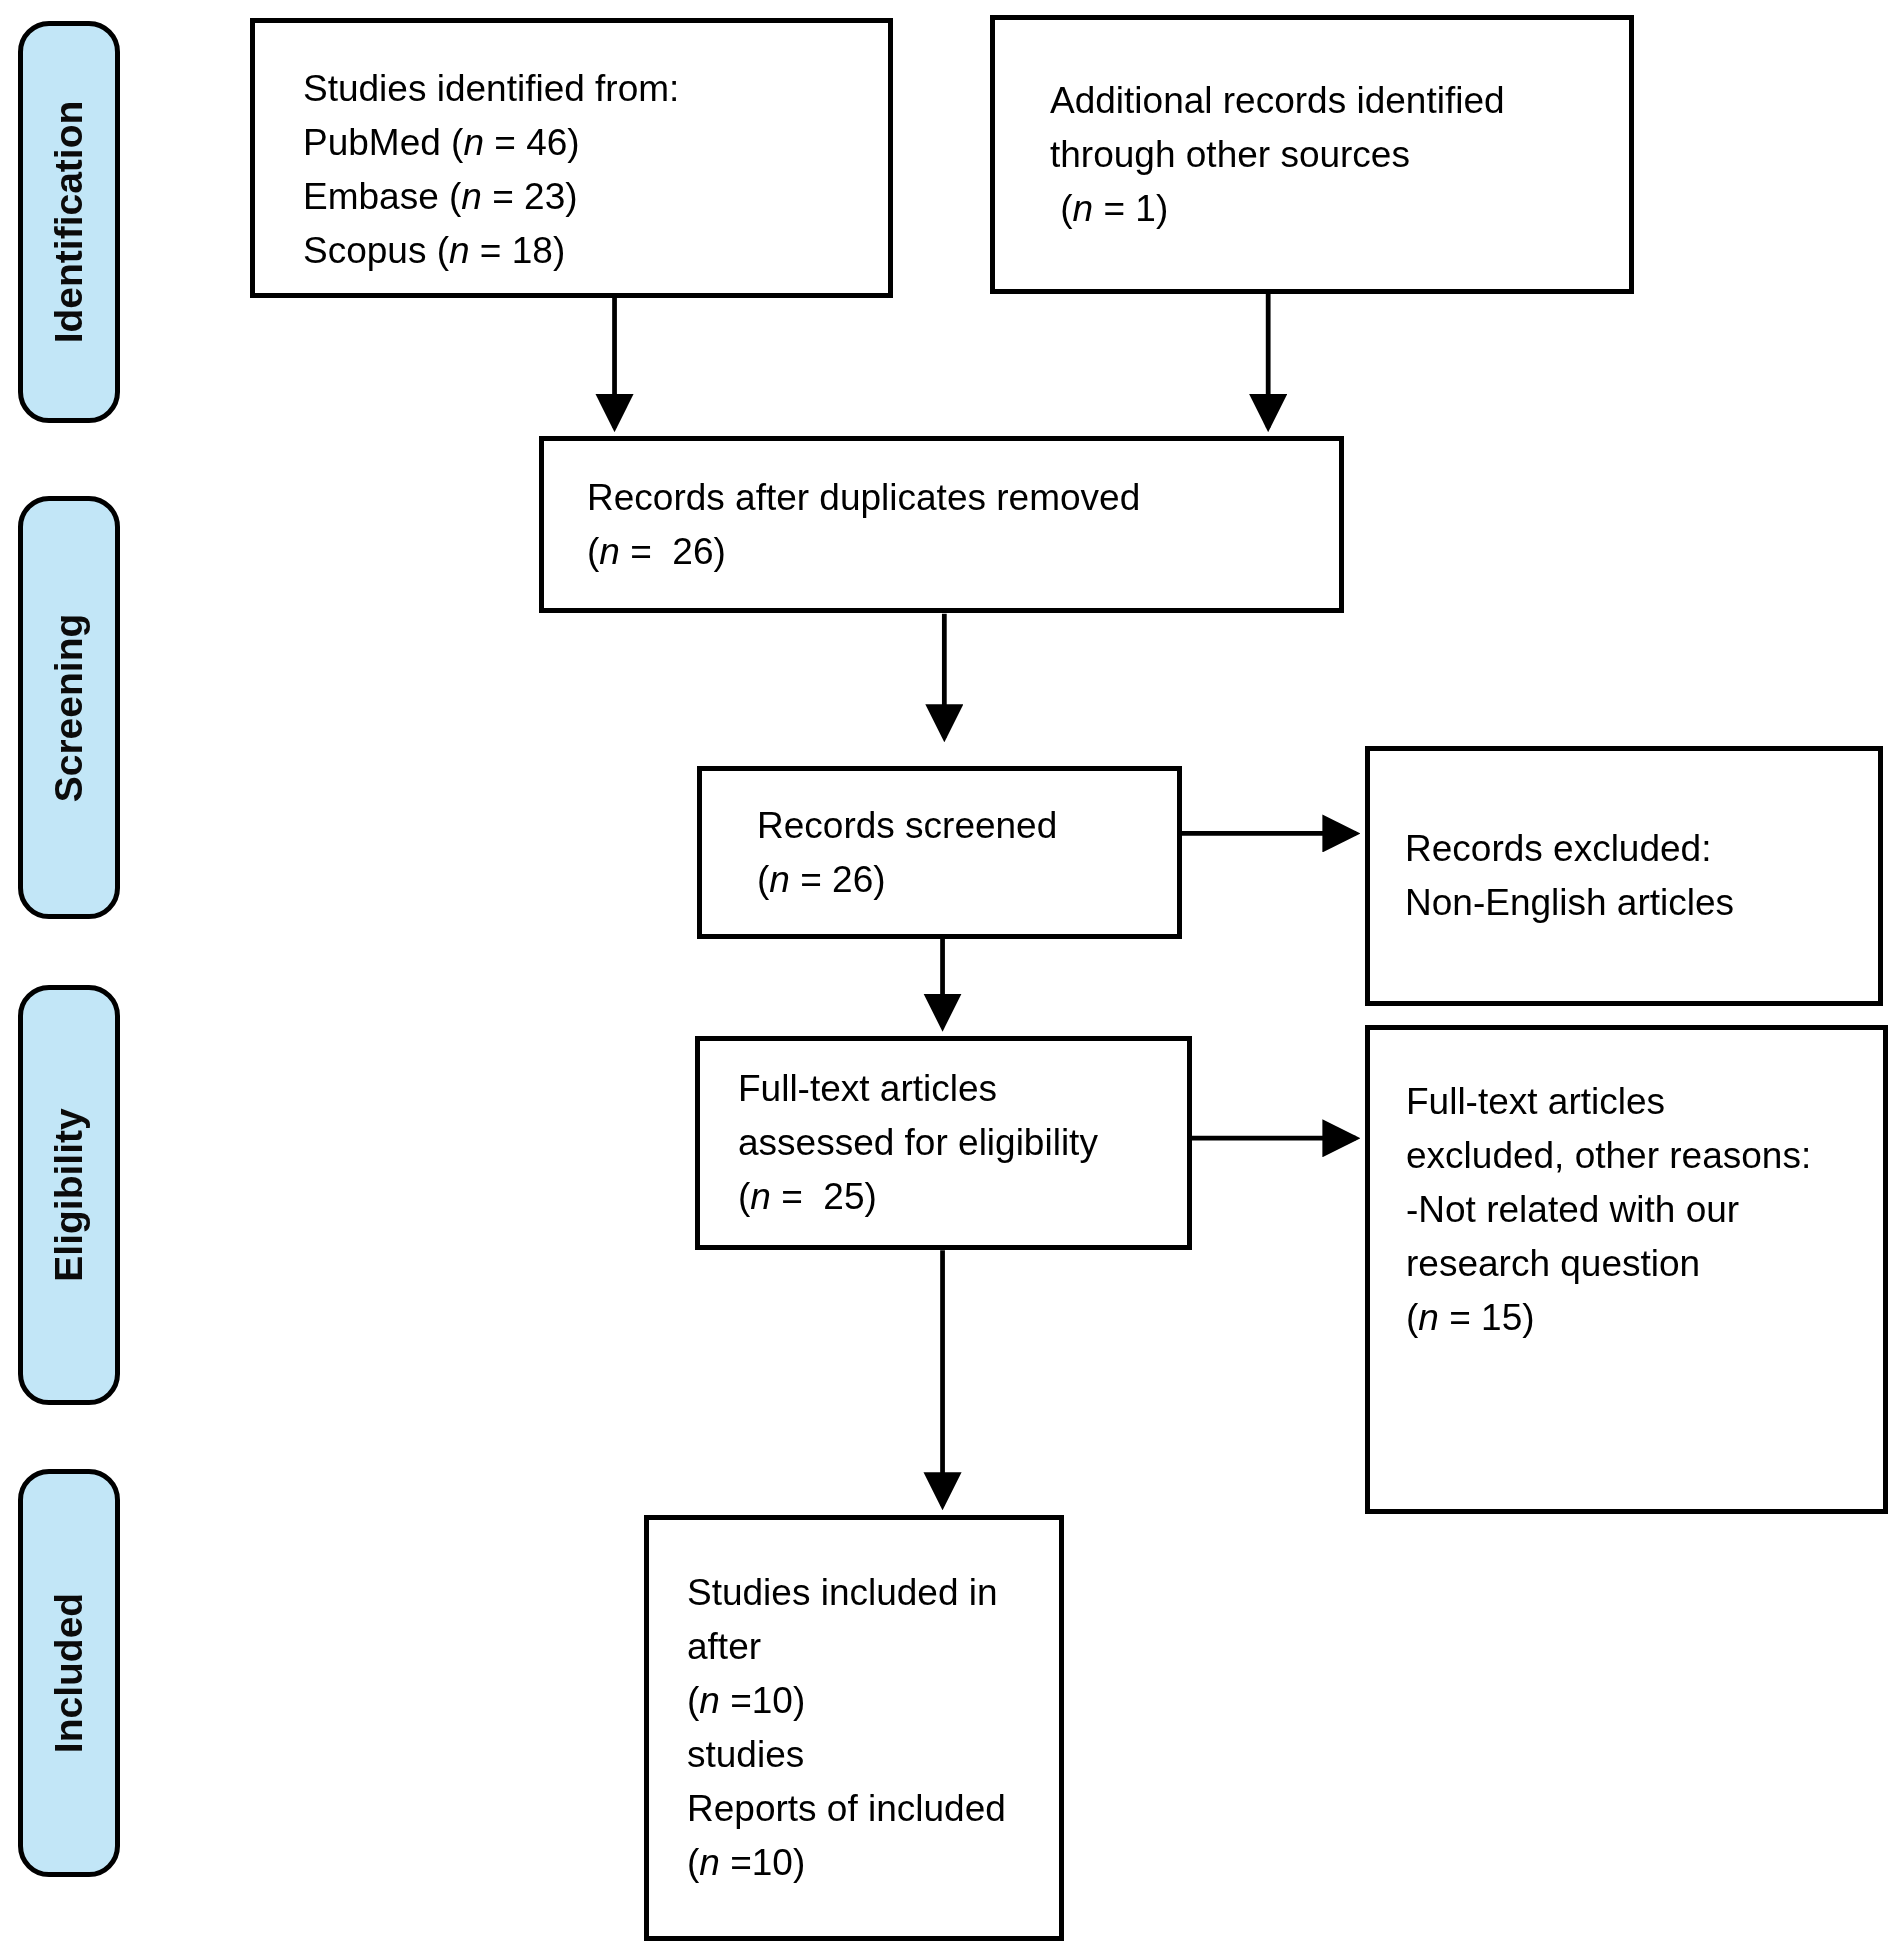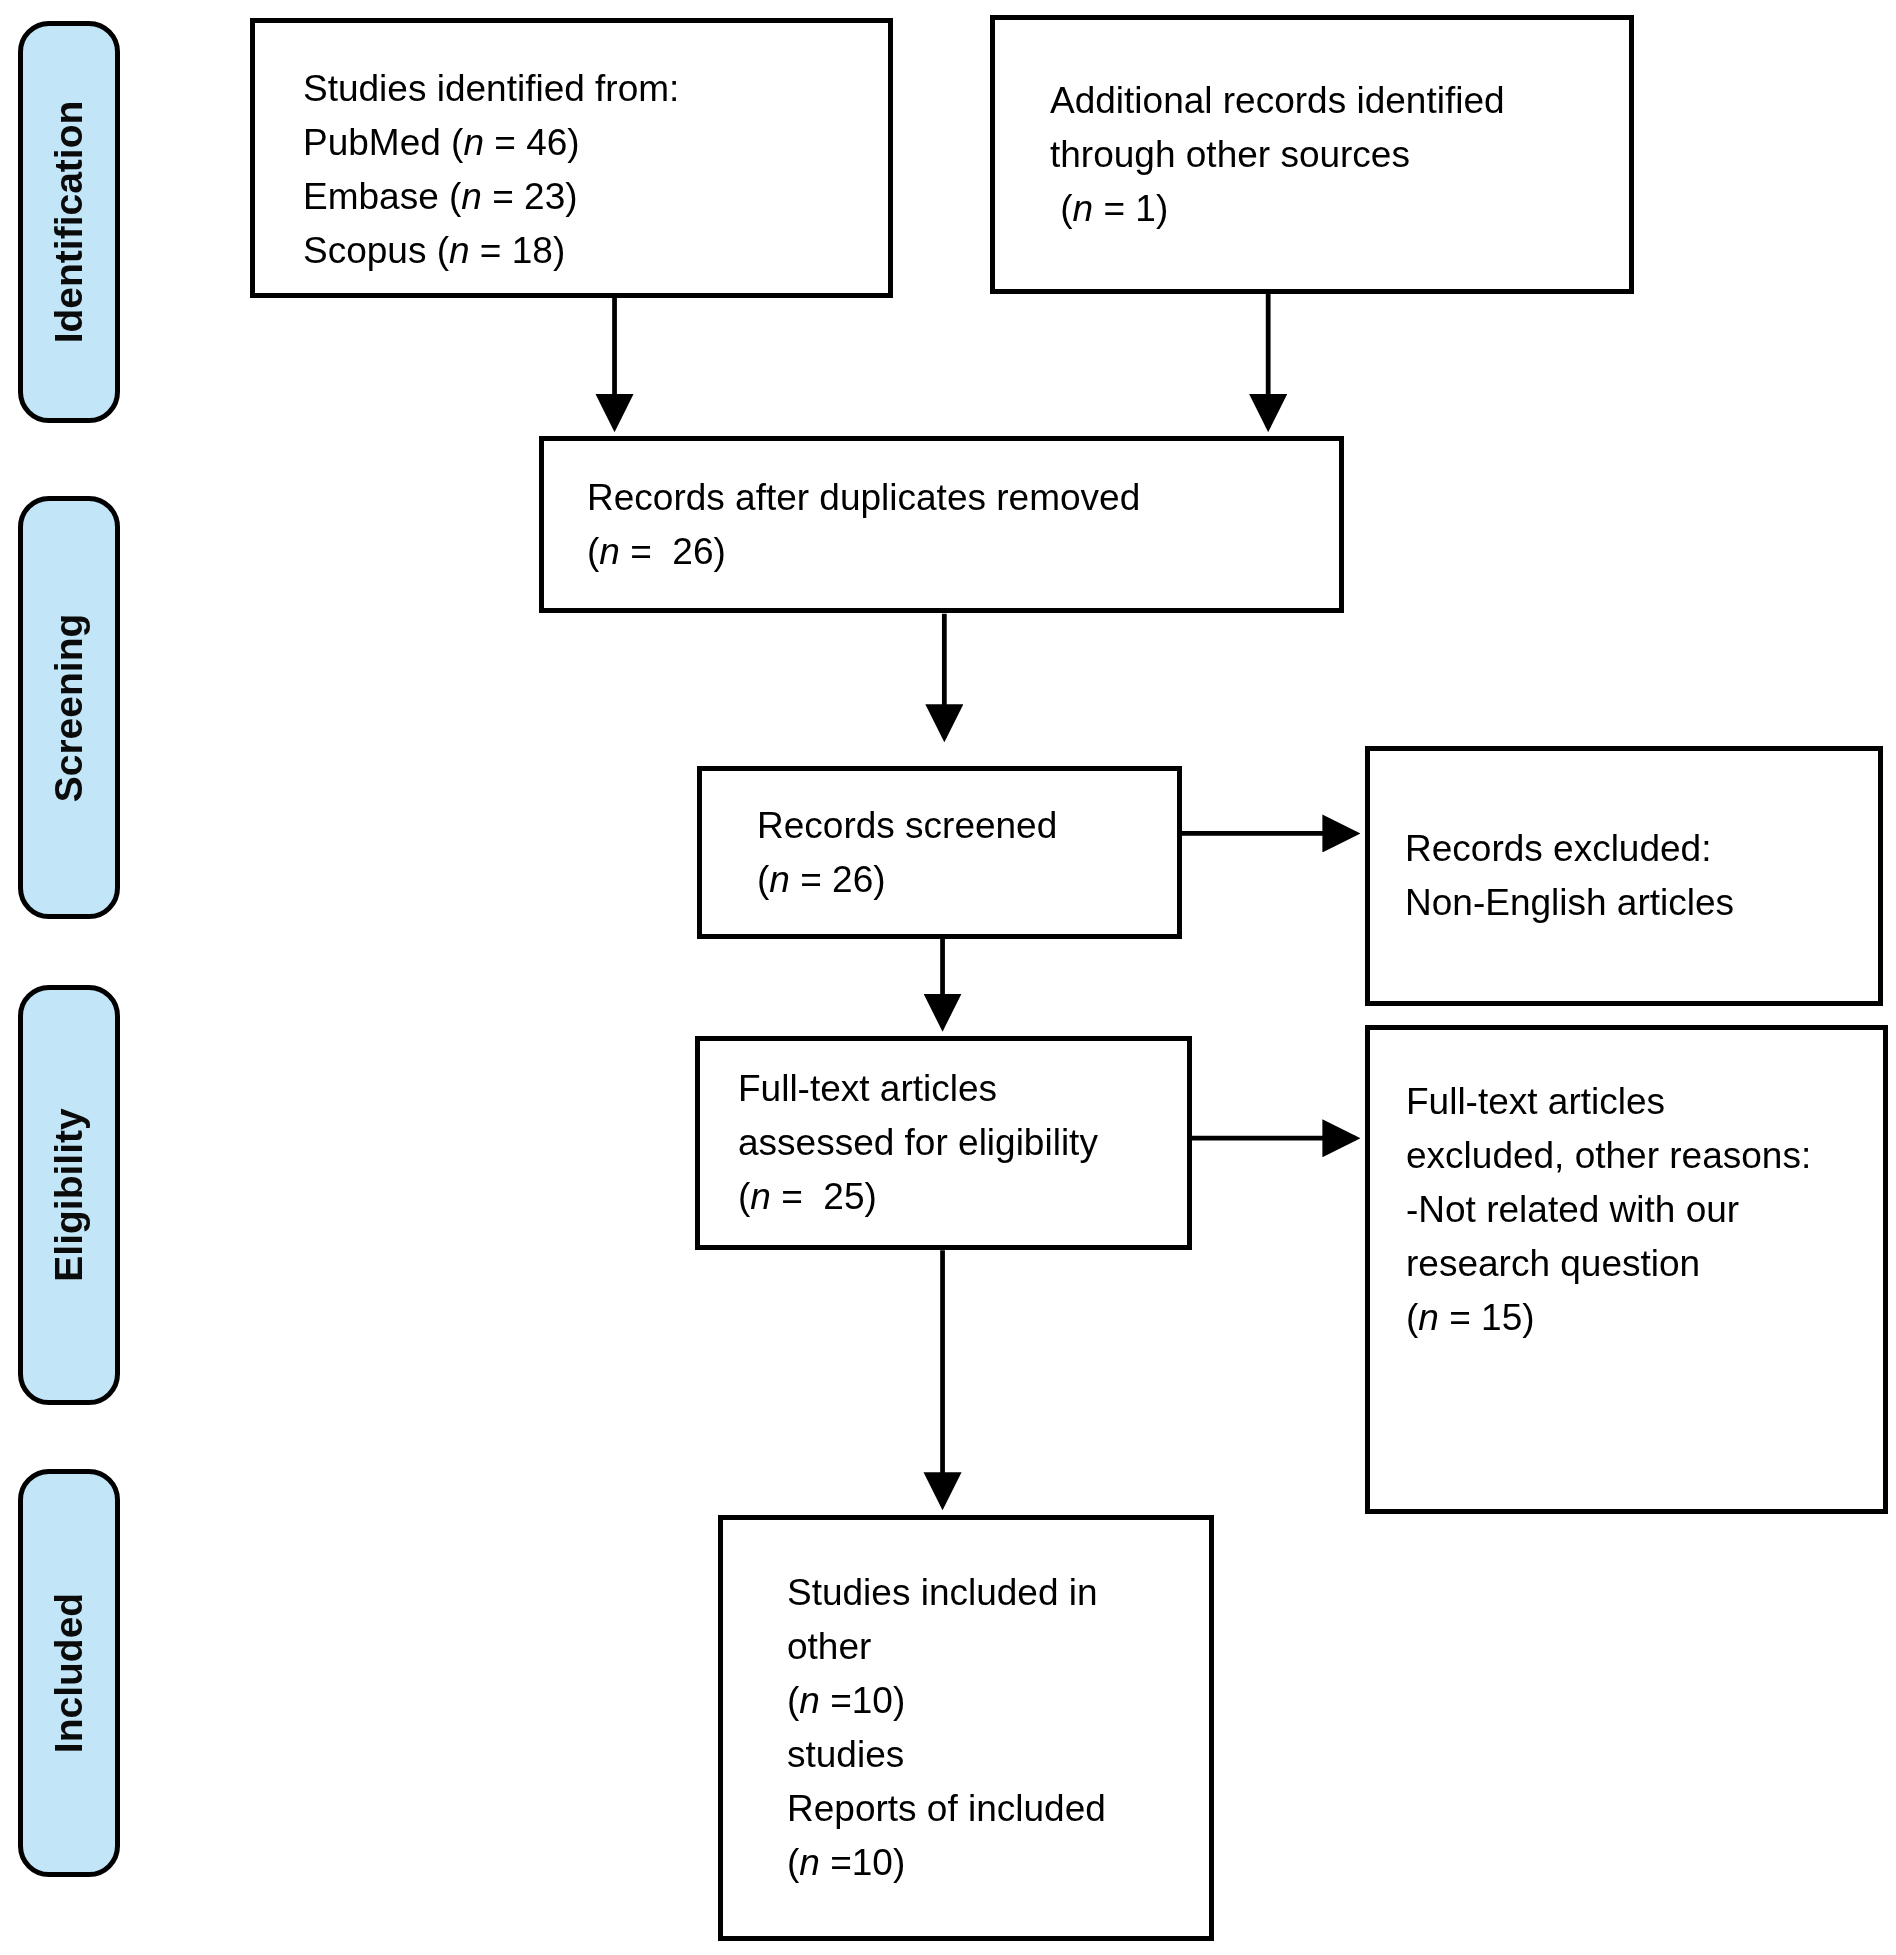--- a/index.html
+++ b/index.html
@@ -41,21 +41,21 @@
   .node .line{white-space:pre-wrap;}
   .node i{font-style:italic;}
 
   #box-records-identified{left:250px;top:18px;width:643px;height:280px;padding-top:36px;}
   #box-additional-records{left:990px;top:15px;width:644px;height:279px;padding-left:55px;}
   #box-duplicates-removed{left:539px;top:436px;width:805px;height:177px;padding-left:43px;}
   #box-records-screened{left:697px;top:747px;width:485px;height:173px;padding-left:55px;margin-top:19px;}
   #box-records-excluded{left:1365px;top:706px;width:518px;height:260px;padding-left:35px;margin-top:40px;}
   #box-fulltext-assessed{left:695px;top:1036px;width:497px;height:214px;padding-left:38px;}
   #box-fulltext-excluded{left:1365px;top:1025px;width:523px;height:489px;justify-content:flex-start;padding-top:45px;padding-left:36px;}
-  #box-studies-included{left:718px;top:1515px;width:496px;height:426px;padding-left:64px;}
+  #box-studies-included{left:644px;top:1515px;width:420px;height:426px;padding-left:38px;}
 </style>
 </head>
 <body>
 
 <div id="canvas">
 
   <svg id="arrow-layer" viewBox="0 0 3186 3284" xmlns="http://www.w3.org/2000/svg">
     <defs>
       <marker id="ah" markerWidth="8" markerHeight="8" refX="7" refY="4" orient="auto">
         <path d="M0,0 L8,4 L0,8 z" fill="#000000"></path>
@@ -120,21 +120,21 @@
   <div class="node" id="box-fulltext-excluded">
       <div class="line">Full-text articles</div>
       <div class="line">excluded, other reasons:</div>
       <div class="line">-Not related with our</div>
       <div class="line">research question</div>
       <div class="line">(<i>n</i> = 15)</div>
     </div>
 
   <div class="node" id="box-studies-included">
       <div class="line">Studies included in</div>
-      <div class="line">other</div>
+      <div class="line">after</div>
       <div class="line">(<i>n</i> =10)</div>
       <div class="line">studies</div>
       <div class="line">Reports of included</div>
       <div class="line">(<i>n</i> =10)</div>
     </div>
 
 </div>
 
 
 </body></html>

